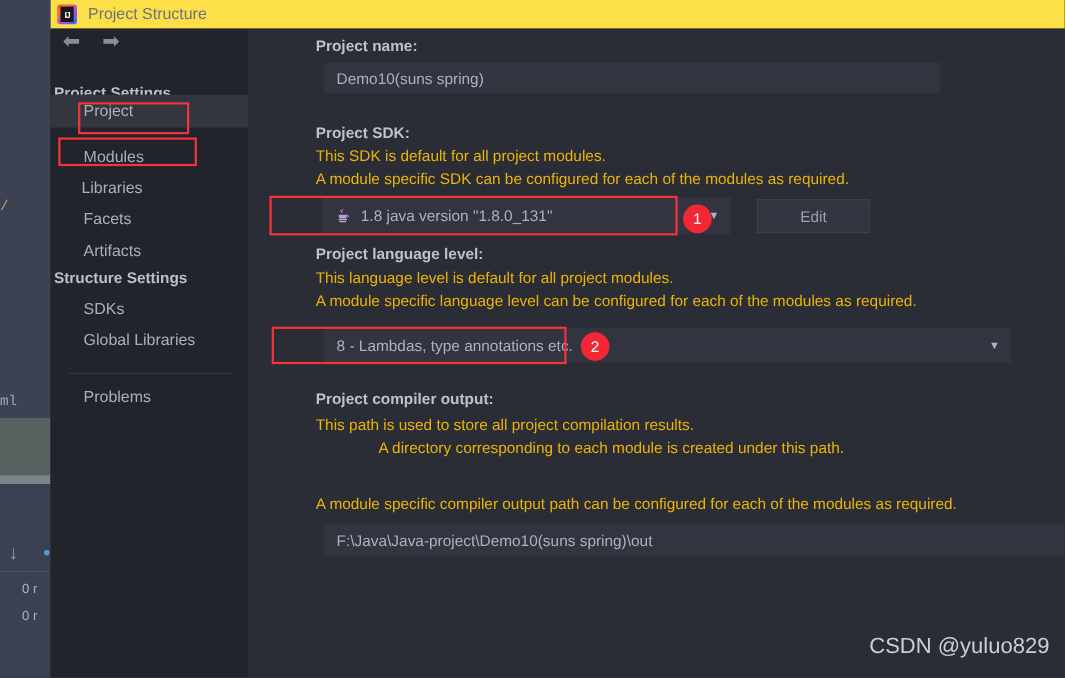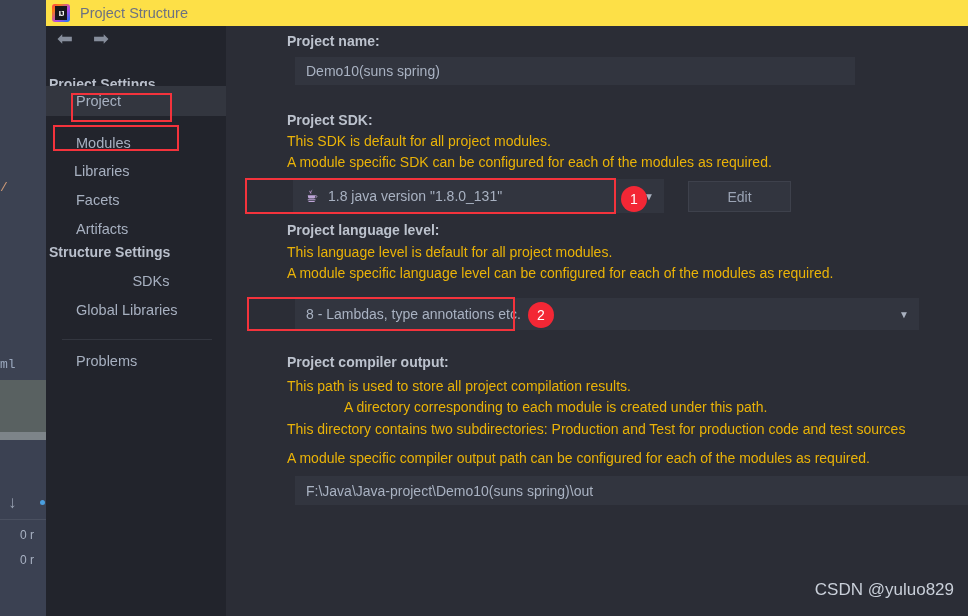--- a/index.html
+++ b/index.html
@@ -196,21 +196,21 @@
     cursor: default;
   }
   .side-item.selected {
     background: #33363f;
   }
   .si-project   { top: 60px; }
   .si-modules   { top: 102px; }
   .si-libraries { top: 130px; padding-left: 28px; }
   .si-facets    { top: 159px; }
   .si-artifacts { top: 188px; }
-  .si-sdks      { top: 240px; justify-content: center; }
+  .si-sdks      { top: 240px; }
   .si-globallib { top: 269px; }
   .si-problems  { top: 320px; }
 
   .side-divider {
     position: absolute;
     left: 16px; top: 313px;
     width: 150px; height: 1px;
     background: #33363f;
   }
 
@@ -310,21 +310,21 @@
     justify-content: center;
     z-index: 21;
     font-family: "Liberation Sans", sans-serif;
   }
 
   
   .watermark {
     position: absolute;
     right: 14px; bottom: 16px;
     color: #c9cfd9;
-    font-size: 17px;
+    font-size: 20px;
     z-index: 30;
   }
 </style>
 </head>
 <body>
 
 <div id="root">
 
   <div class="ide-bg">
     <div class="ide-bg-editor"></div>
@@ -419,21 +419,20 @@
       <div class="desc-line" style="left:61px; top:239px;">A module specific language level can be configured for each of the modules as required.</div>
 
       <div class="combo" style="left:69px; top:272px; width:624px; height:32px;">
         <span>8 - Lambdas, type annotations etc.</span>
         <span class="combo-arrow" style="right:0;">▼</span>
       </div>
 
       <div class="label-bold" style="left:61px; top:328px;">Project compiler output:</div>
       <div class="desc-line" style="left:61px; top:352px;">This path is used to store all project compilation results.</div>
       <div class="desc-line" style="left:78px; top:373px;margin-left:40px;">A directory corresponding to each module is created under this path.</div>
-      <div class="desc-line" style="left:61px; top:395px;">This directory contains two subdirectories: Production and Test for production code and test sources</div>
       <div class="desc-line" style="left:61px; top:424px;">A module specific compiler output path can be configured for each of the modules as required.</div>
 
       <div class="textfield" style="left:69px; top:450px; width:673px; height:29px;">F:\Java\Java-project\Demo10(suns spring)\out</div>
 
     </div>
 
     <div class="watermark">CSDN @yuluo829</div>
   </div>
 
   <div class="annot-box" style="left:71px;  top:93px;  width:101px; height:29px;"></div>

